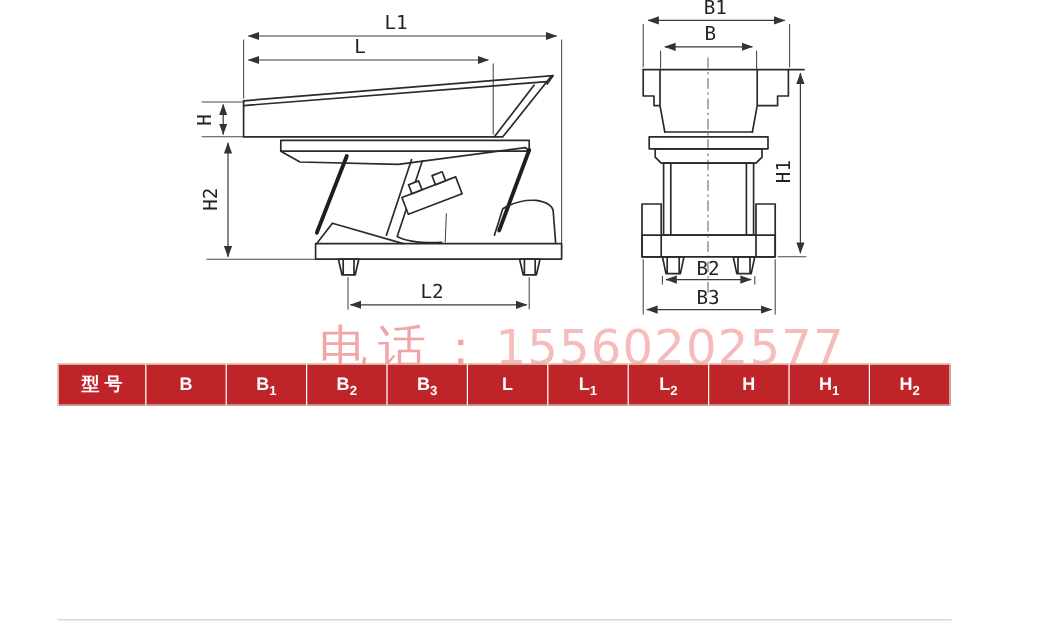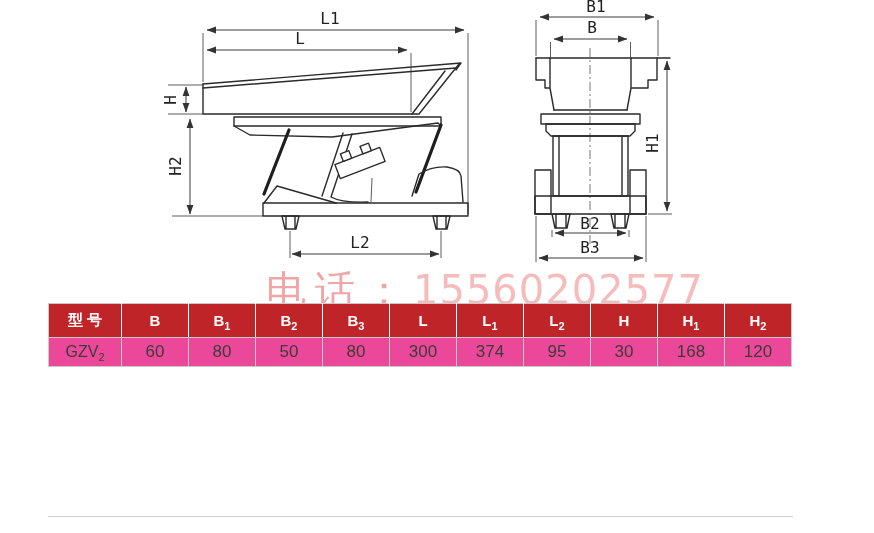--- a/index.html
+++ b/index.html
@@ -14,21 +14,21 @@
   .ext{stroke:#4a4a4a;stroke-width:0.9;fill:none;}
   .cline{stroke:#555;stroke-width:0.8;stroke-dasharray:9 3 2 3;fill:none;}
   .dimtxt{font-family:"DejaVu Sans Mono",monospace;font-size:16px;fill:#222;}
   
   #watermark{position:absolute;left:226px;top:268px;font-size:40px;line-height:44px;
              font-family:"DejaVu Sans",sans-serif;white-space:nowrap;pointer-events:none;margin-left:40px;}
   #watermark .wm-label{letter-spacing:9px;}
   #watermark .wm-phone{letter-spacing:1px;}
   
   #spec-table{position:absolute;left:48px;top:303px;width:615px;border-collapse:collapse;
-              table-layout:fixed;background:#ec4899;}
+              table-layout:fixed;background:#f97316;}
   #spec-table th,#spec-table td{padding:0;text-align:center;vertical-align:middle;}
   #spec-table thead th{height:33px;color:#ffffff;font-size:15px;font-weight:bold;
               border-right:1px solid #ffffff;border-bottom:1px solid #c9c9c9;}
   #spec-table thead th:first-child{border-left:1px solid #c9c9c9;}
   #spec-table thead th:last-child{border-right:1px solid #c9c9c9;}
   #spec-table thead tr{border-top:1px solid #c9c9c9;}
   #spec-table tbody th,#spec-table tbody td{height:28px;font-weight:normal;
               border:1px solid #c9c9c9;color:#3c3c3c;font-size:17px;}
   #spec-table tbody th{font-size:16px;}
   #spec-table sub{font-size:11px;line-height:0;}
@@ -179,30 +179,17 @@
           <th style="background: rgb(191, 36, 40);">B<sub>3</sub></th>
           <th style="background: rgb(191, 36, 40);">L</th>
           <th style="background: rgb(191, 36, 40);">L<sub>1</sub></th>
           <th style="background: rgb(191, 36, 40);">L<sub>2</sub></th>
           <th style="background: rgb(191, 36, 40);">H</th>
           <th style="background: rgb(191, 36, 40);">H<sub>1</sub></th>
           <th style="background: rgb(191, 36, 40);">H<sub>2</sub></th>
         </tr>
       </thead>
     <tbody id="spec-body">
-        <tr>
-          <th>GZV<sub>2</sub></th>
-          <td>60</td>
-          <td>80</td>
-          <td>50</td>
-          <td>80</td>
-          <td>300</td>
-          <td>374</td>
-          <td>95</td>
-          <td>30</td>
-          <td>168</td>
-          <td>120</td>
-        </tr>
       </tbody>
   </table>
   <div id="table-underline"></div>
 
 </div>
 
 </body></html>

